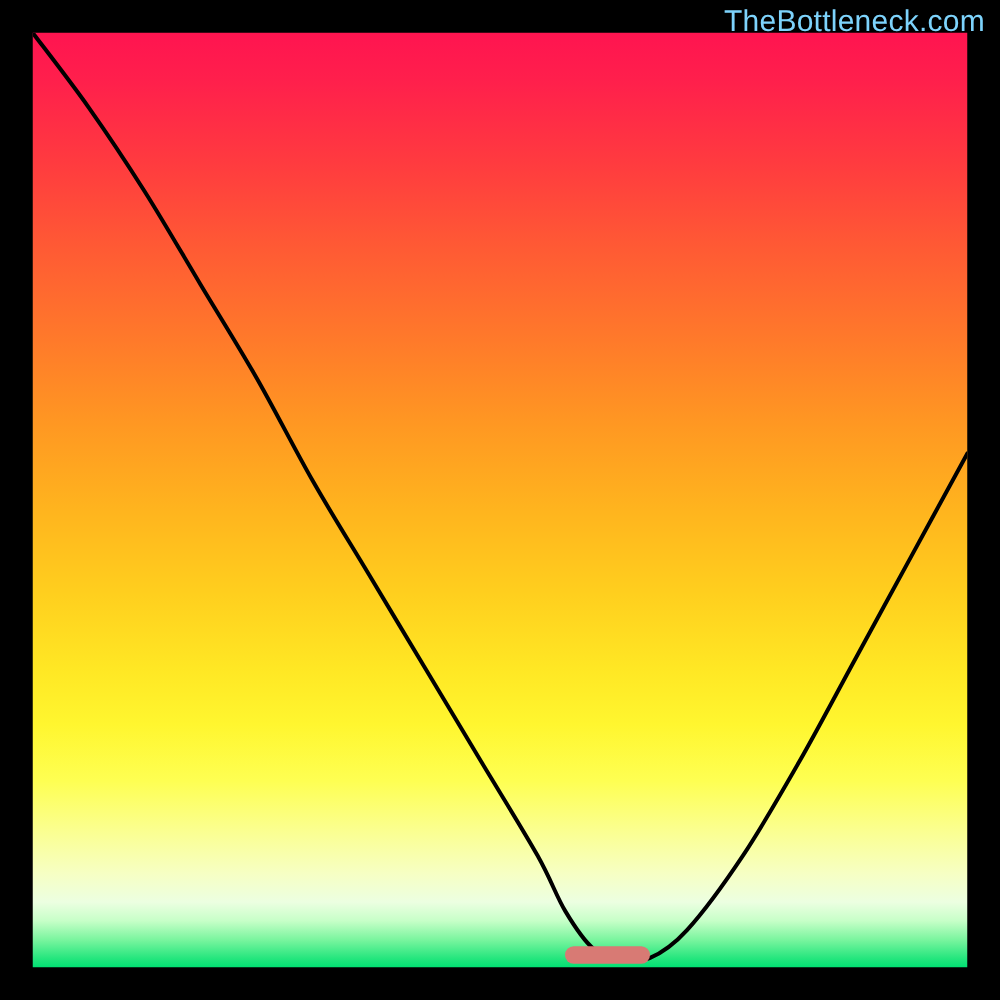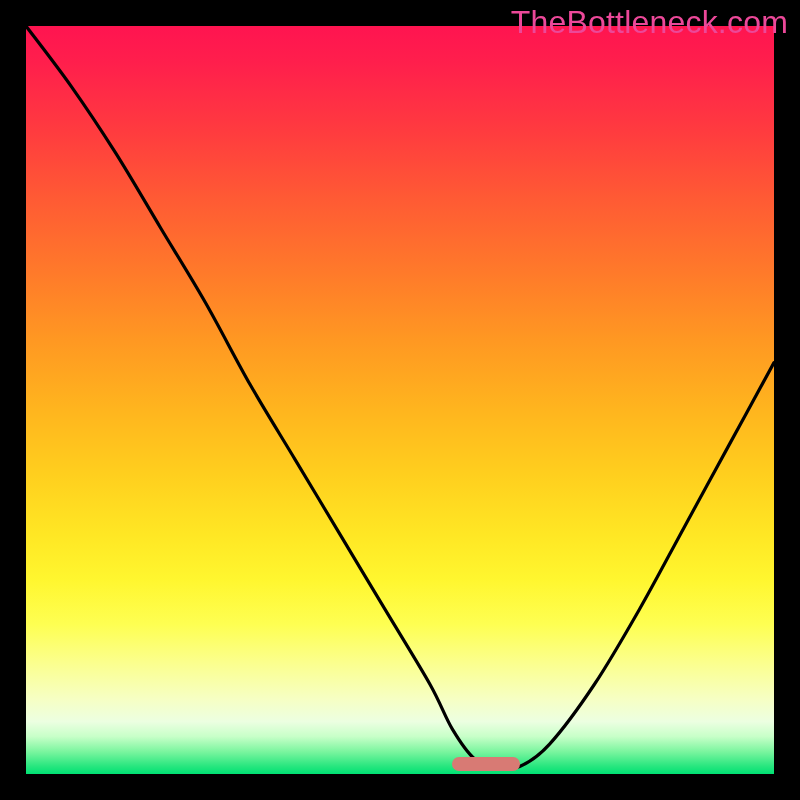--- a/index.html
+++ b/index.html
@@ -14,22 +14,22 @@
   .frame {
     position: relative;
     width: 800px;
     height: 800px;
     background: #000;
   }
   .watermark {
     position: absolute;
     top: 4px;
     right: 12px;
-    color: #ec4899;
-    font-size: 32px;
+    color: #7dd3fc;
+    font-size: 24px;
     font-weight: 400;
     letter-spacing: 0.2px;
     z-index: 10;
   }
   .plot-area {
     position: absolute;
     left: 26px;
     top: 26px;
     width: 748px;
     height: 748px;

